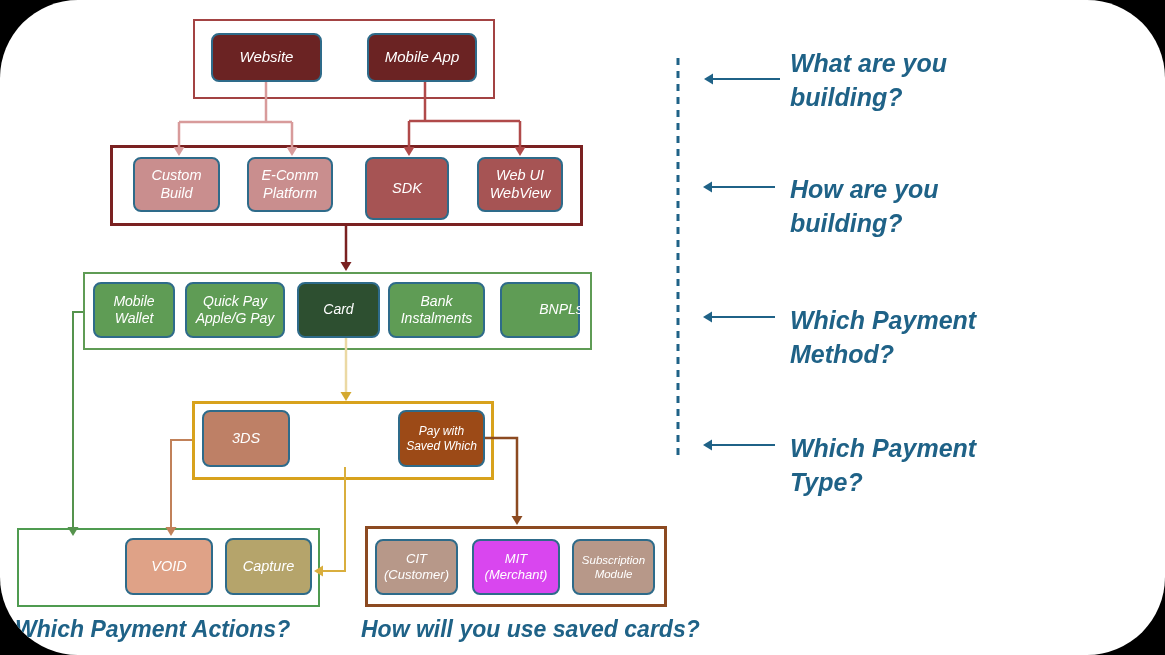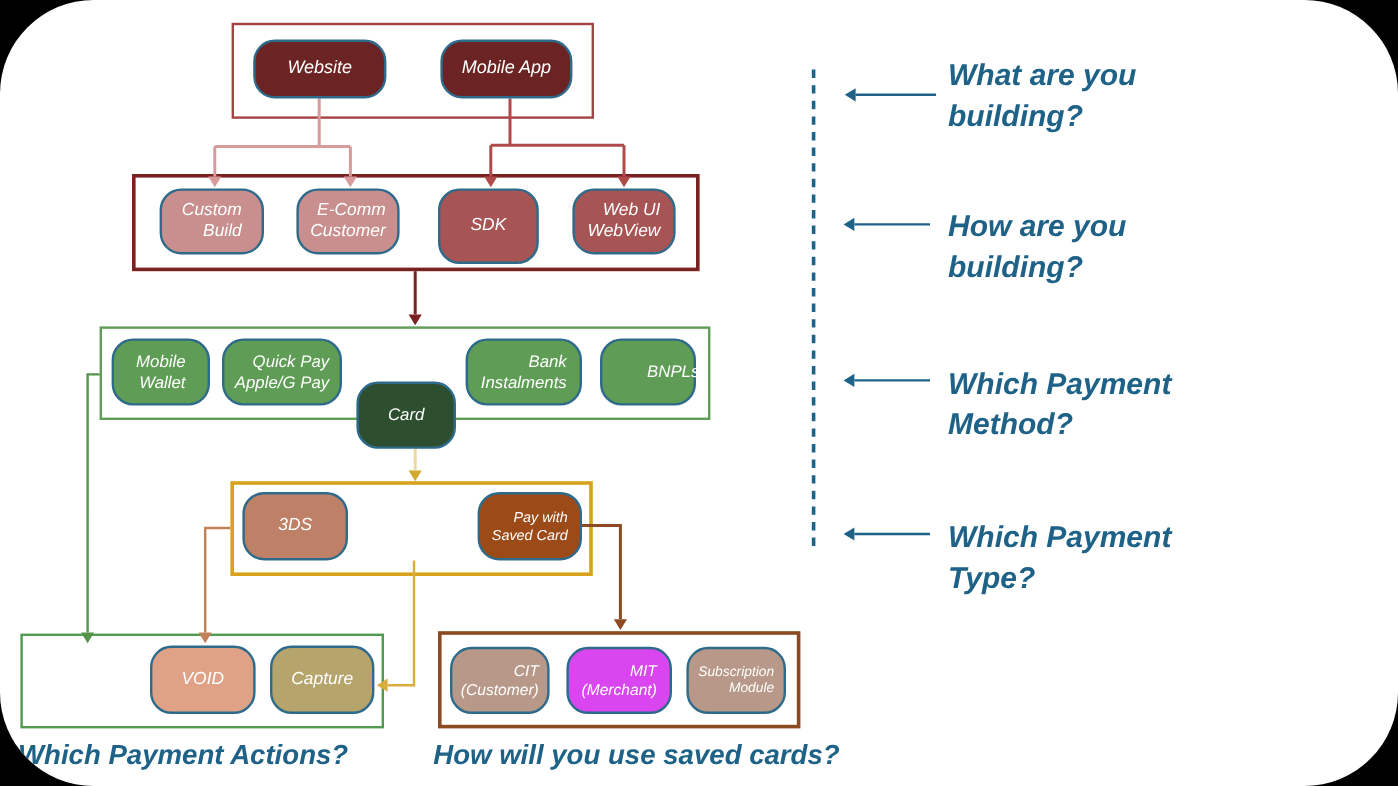--- a/index.html
+++ b/index.html
@@ -10,22 +10,22 @@
   }
   .group{position:absolute;background:transparent;box-sizing:border-box;border-style:solid;z-index:1;}
   .g1{left:193px;top:19px;width:302px;height:80px;border-width:2.5px;}
   .g2{left:110px;top:145px;width:473px;height:81px;border-width:3px;}
   .g3{left:83px;top:272px;width:509px;height:78px;border-width:2.5px;}
   .g4{left:192px;top:401px;width:302px;height:79px;border-width:3px;}
   .g5{left:17px;top:528px;width:303px;height:79px;border-width:2.5px;}
   .g6{left:365px;top:526px;width:302px;height:81px;border-width:3px;}
   svg.wires{position:absolute;left:0;top:0;z-index:2;}
   .box{
-    position:absolute;box-sizing:border-box;border:2.5px solid #2E6B8A;border-radius:18px;
-    display:flex;align-items:center;justify-content:center;text-align:right;
+    position:absolute;box-sizing:border-box;border:2.5px solid #2E6B8A;border-radius:8px;
+    display:flex;align-items:center;justify-content:center;text-align:center;
     color:#fff;font-style:italic;z-index:3;
   }
   .box span{white-space:pre-line;line-height:1.22;}
   .fs15{font-size:15px;} .fs145{font-size:14.5px;} .fs14{font-size:14px;}
   .fs13{font-size:13px;} .fs12{font-size:12px;} .fs115{font-size:11.5px;}
   .question{
     position:absolute;left:790px;font-style:italic;font-weight:600;
     font-size:25px;line-height:34px;white-space:pre-line;z-index:3;
   }
   .q1{top:46px;} .q2{top:172px;} .q3{top:303px;} .q4{top:431px;}
@@ -103,55 +103,55 @@
   <div class="box fs15" style="left: 367px; top: 33px; width: 110px; height: 49px; background-color: rgb(107, 35, 35);">
     <span>Mobile App</span>
   </div>
 
   <div class="box fs145" style="left: 133px; top: 157px; width: 87px; height: 55px; background-color: rgb(201, 142, 142);">
     <span>Custom
 Build</span>
   </div>
   <div class="box fs145" style="left: 247px; top: 157px; width: 86px; height: 55px; background-color: rgb(201, 142, 142);">
     <span>E-Comm
-Customer</span>
+Platform</span>
   </div>
   <div class="box fs145" style="left: 365px; top: 157px; width: 84px; height: 63px; background-color: rgb(166, 84, 84);">
     <span>SDK</span>
   </div>
   <div class="box fs145" style="left: 477px; top: 157px; width: 86px; height: 55px; background-color: rgb(166, 84, 84);">
     <span>Web UI
 WebView</span>
   </div>
 
   <div class="box fs14" style="left: 93px; top: 282px; width: 82px; height: 56px; background-color: rgb(95, 156, 85);">
     <span>Mobile
 Wallet</span>
   </div>
   <div class="box fs14" style="left: 185px; top: 282px; width: 100px; height: 56px; background-color: rgb(95, 156, 85);">
     <span>Quick Pay
 Apple/G Pay</span>
   </div>
-  <div class="box fs14" style="left: 297px; top: 282px; width: 83px; height: 56px; background-color: rgb(45, 79, 48); margin-top: 36px;">
+  <div class="box fs14" style="left: 297px; top: 282px; width: 83px; height: 56px; background-color: rgb(45, 79, 48);">
     <span>Card</span>
   </div>
   <div class="box fs14" style="left: 388px; top: 282px; width: 97px; height: 56px; background-color: rgb(95, 156, 85);">
     <span>Bank
 Instalments</span>
   </div>
   <div class="box fs14" style="left: 500px; top: 282px; width: 80px; height: 56px; background-color: rgb(95, 156, 85); padding-left: 42px;">
     <span>BNPLs</span>
   </div>
 
   <div class="box fs145" style="left: 202px; top: 410px; width: 88px; height: 57px; background-color: rgb(190, 128, 102);">
     <span>3DS</span>
   </div>
   <div class="box fs12" style="left: 398px; top: 410px; width: 87px; height: 57px; background-color: rgb(156, 74, 23);">
     <span>Pay with
-Saved Card</span>
+Saved Which</span>
   </div>
 
   <div class="box fs145" style="left: 125px; top: 538px; width: 88px; height: 57px; background-color: rgb(223, 162, 135);">
     <span>VOID</span>
   </div>
   <div class="box fs145" style="left: 225px; top: 538px; width: 87px; height: 57px; background-color: rgb(181, 164, 107);">
     <span>Capture</span>
   </div>
 
   <div class="box fs13" style="left: 375px; top: 539px; width: 83px; height: 56px; background-color: rgb(183, 152, 137);">

